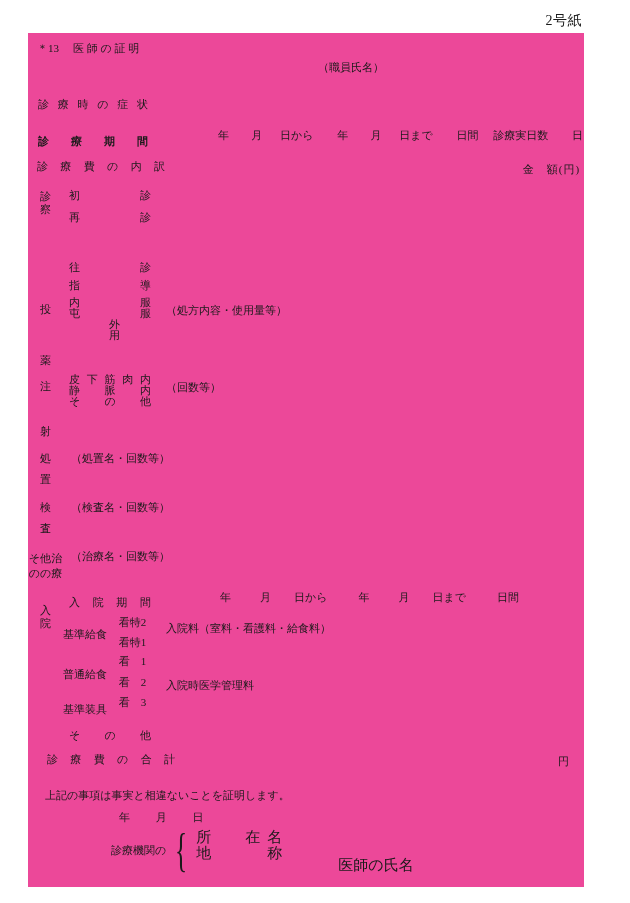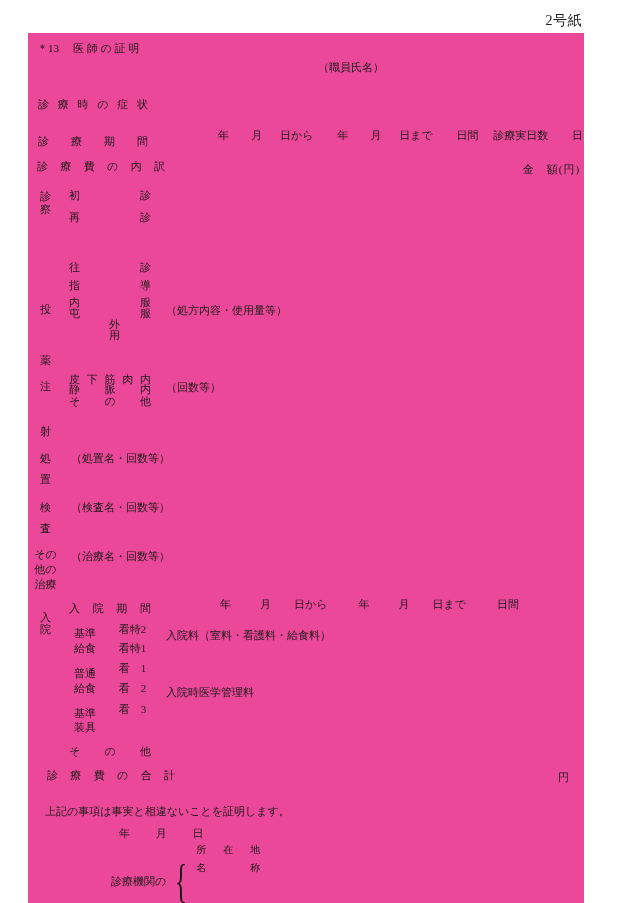--- a/index.html
+++ b/index.html
@@ -80,21 +80,21 @@
     justify-content: space-between;
     align-items: center;
     height: 100%;
     box-sizing: border-box;
     padding: 6px 0;
     font-size: 11px;
     line-height: 1.15;
   }
   .vlabel-stack {
     display: flex;
-    flex-direction: column;
+    flex-direction: row;
     justify-content: center;
     align-items: center;
     height: 100%;
     box-sizing: border-box;
     font-size: 11px;
     line-height: 1.35;
     padding: 4px 0;
   }
   .mid {
     display: flex;
@@ -183,23 +183,23 @@
   .brace {
     font-size: 46px;
     line-height: 1;
     margin: 0 4px 0 4px;
     transform: scaleX(0.55);
     display: inline-block;
     font-family: "Liberation Serif", serif;
   }
   .inst-items {
     display: flex;
-    flex-direction: column;
+    flex-direction: row;
     gap: 7px;
-    font-size: 10px;
+    font-size: 15px;
   }
   .inst-items > div { line-height: 1.1; }
   .sp-wide {
     display: inline-block;
     width: 64px;
     text-align: justify;
     text-align-last: justify;
     text-justify: inter-character;
   }
   .sp-plain { display: inline-block; margin-top: 28px; }
@@ -240,21 +240,21 @@
       <tr>
         <td colspan="3" style="height:45px;">
           <div class="mid">
             <span class="spread" style="width:100%;">診 療 時 の 症 状</span>
           </div>
         </td>
         <td colspan="3"></td>
       </tr>
 
       <tr>
-        <td colspan="3" style="height:27px;">
+        <td colspan="3" style="height:27px;font-weight:bold;">
           <div class="mid">
             <span class="spread" style="width:100%;">診 療 期 間</span>
           </div>
         </td>
         <td colspan="3">
           <div class="periodline">
             <span>年</span>
             <i class="gap-a"></i>
             <span>月</span>
             <i class="gap-b"></i>
@@ -361,21 +361,21 @@
             <span>注</span>
             <span>射</span>
           </div>
         </td>
         <td colspan="2">
           <div class="stack3">
             <div>
                 <span class="spread-tight" style="width:100%;">皮 下 筋 肉 内</span>
               </div>
             <div>
-                <span class="spread-tight" style="width:100%;font-family:Liberation Mono, monospace;">静　　脈　　内</span>
+                <span class="spread-tight" style="width:100%;">静　　脈　　内</span>
               </div>
             <div>
                 <span class="spread-tight" style="width:100%;">そ　　の　　他</span>
               </div>
           </div>
         </td>
         <td colspan="2">
           <div class="cellpad">（回数等）</div>
         </td>
         <td></td>

